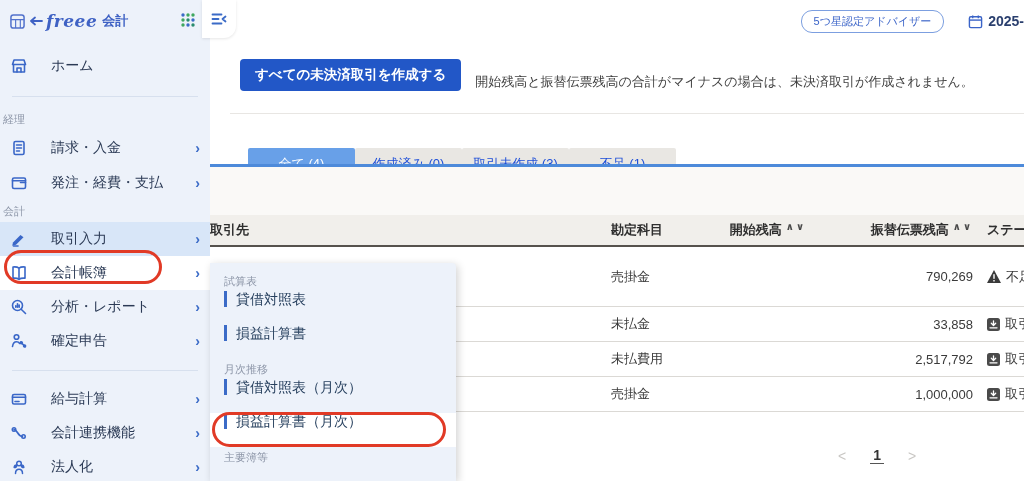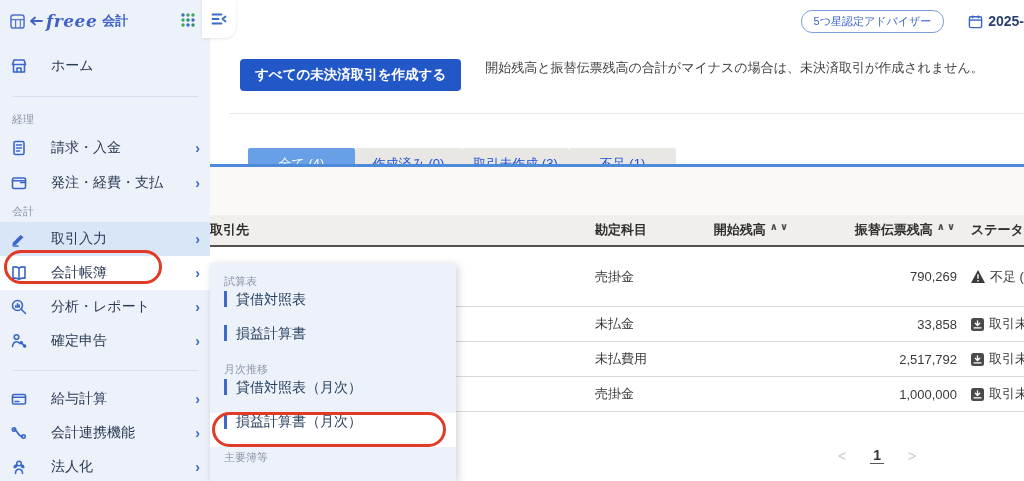--- a/index.html
+++ b/index.html
@@ -22,52 +22,52 @@
 
   .sb-item { height:35px; display:flex; align-items:center; gap:23px; padding:0 10px;
     font-size:14px; color:#2b3a55; cursor:pointer; }
   .sb-item .chev { margin-left:auto; color:#3b6bc7; font-size:14px; font-weight:bold; }
   .sb-item.home { height:36px; margin-top:6px; }
   .sb-item.h34 { height:34px; }
   .sb-item.highlight { background:#d8e6f8; }
   .sb-item.selected { background:#ffffff; }
   .sb-div { height:24px; display:flex; align-items:center; padding:0 12px; }
   .sb-div::after { content:""; flex:1; border-top:1px solid #d7e0ee; }
-  .sb-label { height:22px; display:flex; align-items:center; padding-left:12px;
+  .sb-label { height:22px; display:flex; align-items:center; padding-left:3px;
     font-size:11px; color:#8d96a8; }
   .sb-icon { flex:0 0 18px; display:flex; align-items:center; justify-content:center; }
 
   
   .main { position:absolute; left:210px; top:0; width:814px; height:481px; background:#fff; }
   .m-header { position:absolute; top:0; left:0; width:814px; height:42px;
     display:flex; align-items:center; justify-content:flex-end; gap:24px; }
   .advisor-badge { border:1px solid #7c9fe0; color:#3b64c8; font-size:11px;
     border-radius:11px; padding:3px 12px; white-space:nowrap; cursor:pointer; background:#fff; }
   .date-widget { display:flex; align-items:center; gap:5px; font-size:14px; font-weight:bold;
     color:#2a3f6e; white-space:nowrap; cursor:pointer; }
 
-  .m-toolbar { position:absolute; top:59px; left:30px; display:flex; align-items:flex-start; gap:24px; }
+  .m-toolbar { position:absolute; top:59px; left:30px; display:flex; align-items:flex-end; gap:14px; }
   .create-btn { background:#2257c7; color:#fff; font-weight:bold; font-size:13.5px;
     border:none; border-radius:4px; height:32px; padding:0 15px; cursor:pointer; white-space:nowrap; }
   .toolbar-note { font-size:13px; color:#3f3f3f; white-space:nowrap; }
   .m-divider { position:absolute; top:113px; left:20px; right:0; border-top:1px solid #e8e6e3; }
 
   .m-tabs { position:absolute; top:148px; left:38px; display:flex; }
   .tab { width:107px; height:31px; display:flex; align-items:center; justify-content:center;
     font-size:13px; background:#e9e7e3; color:#1d4ed8; cursor:pointer; border-radius:2px 2px 0 0; }
   .tab.active { background:#68a0e8; color:#fff; }
   .tab-underline { position:absolute; top:164px; left:0; width:814px; height:3px; background:#4d8ada; }
   .m-band { position:absolute; top:167px; left:0; width:814px; height:48px; background:#faf9f7; }
 
   .m-table { position:absolute; top:215px; left:0; width:814px; }
   .trow { display:flex; align-items:center; }
   .thead { height:32px; background:#f1efeb; border-bottom:2px solid #56524d;
     font-size:13px; font-weight:bold; color:#2f2f2f; }
   .c1 { flex:0 0 385px; }
-  .c2 { flex:0 0 115px; }
+  .c2 { flex:0 0 115px;margin-left:16px; }
   .c3 { flex:0 0 80px; text-align:right; justify-content:flex-end; display:flex; }
   .c4 { flex:0 0 167px; text-align:right; justify-content:flex-end; display:flex; }
   .c5 { flex:0 0 140px; padding-left:14px; display:flex; align-items:center; gap:5px; white-space:nowrap; }
   .sort { font-size:10px; font-weight:bold; color:#4a4a4a; margin-left:4px; letter-spacing:2px; cursor:pointer; }
   .tbody-row { border-bottom:1px solid #dbd9d5; font-size:13px; color:#3a3a3a; background:#fff; }
   .row-tall { height:60px; }
   .row-std { height:35px; }
   .m-pagination { position:absolute; top:447px; left:628px; display:flex; gap:24px;
     align-items:center; font-size:14px; }
   .pg-arrow { color:#c9c7c4; cursor:pointer; }

